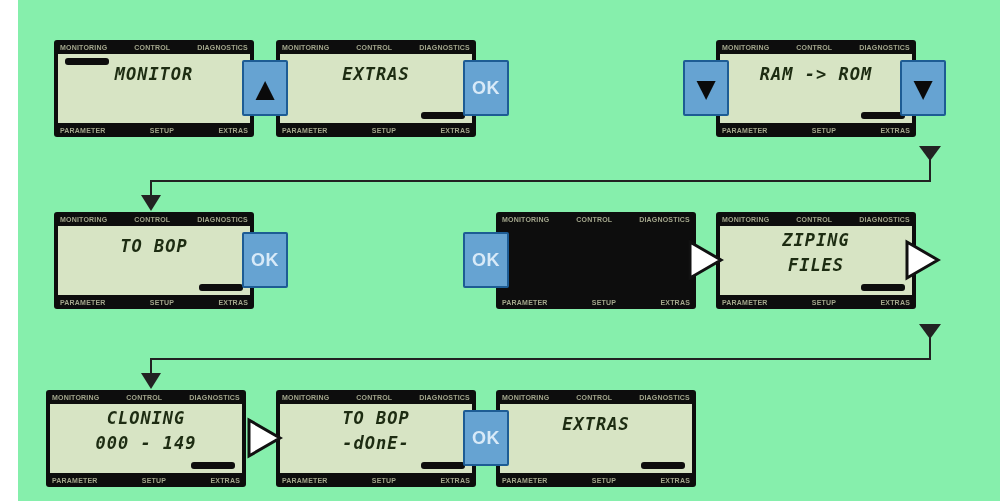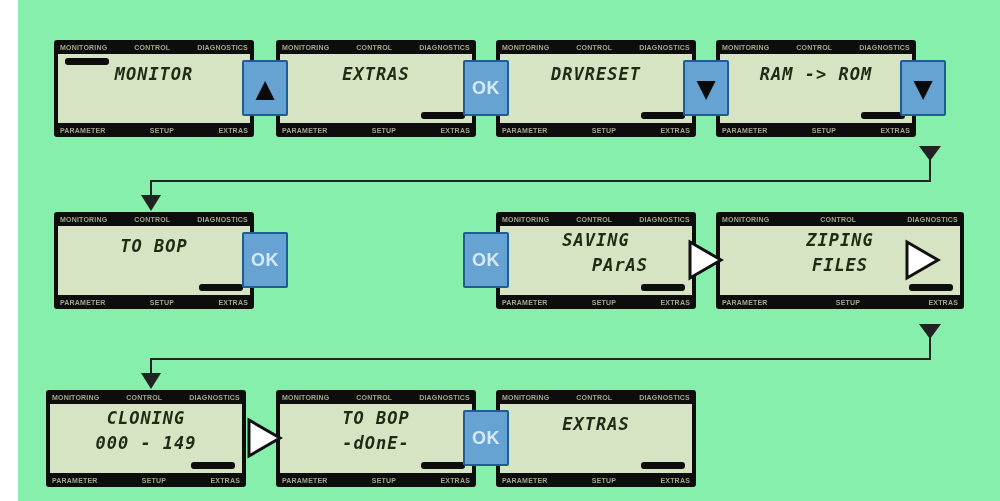--- a/index.html
+++ b/index.html
@@ -81,36 +81,20 @@
       <span class="lbl">PARAMETER</span>
       <span class="lbl">SETUP</span>
       <span class="lbl">EXTRAS</span>
     </div>
   </div>
 
   <div class="btn ok" style="left:445px;top:60px;">
     <span class="glyph">OK</span>
   </div>
 
-  <div class="panel" style="left:478px;top:40px;">
-    <div class="strip top">
-      <span class="lbl">MONITORING</span>
-      <span class="lbl">CONTROL</span>
-      <span class="lbl">DIAGNOSTICS</span>
-    </div>
-    <div class="lcd one">
-      <span class="ind br"></span>
-      <div class="txt l1">DRVRESET</div>
-    </div>
-    <div class="strip bottom">
-      <span class="lbl">PARAMETER</span>
-      <span class="lbl">SETUP</span>
-      <span class="lbl">EXTRAS</span>
-    </div>
-  </div>
 
   <div class="btn" style="left:665px;top:60px;">
     <span class="glyph">▼</span>
   </div>
 
   <div class="panel" style="left:698px;top:40px;">
     <div class="strip top">
       <span class="lbl">MONITORING</span>
       <span class="lbl">CONTROL</span>
       <span class="lbl">DIAGNOSTICS</span>
@@ -155,37 +139,32 @@
   <div class="btn ok" style="left:445px;top:232px;">
     <span class="glyph">OK</span>
   </div>
 
   <div class="panel" style="left:478px;top:212px;">
     <div class="strip top">
       <span class="lbl">MONITORING</span>
       <span class="lbl">CONTROL</span>
       <span class="lbl">DIAGNOSTICS</span>
     </div>
-    <div class="lcd two">
-      <span class="ind br"></span>
-      <div class="txt l1">SAVING</div>
-      <div class="txt l2 shift-r">PArAS</div>
-    </div>
     <div class="strip bottom">
       <span class="lbl">PARAMETER</span>
       <span class="lbl">SETUP</span>
       <span class="lbl">EXTRAS</span>
     </div>
   </div>
 
   <svg class="warrow" style="left:669px;top:238px;" width="38" height="44" viewBox="0 0 38 44">
     <polygon points="3,4 34,22 3,40" fill="#ffffff" stroke="#111" stroke-width="3"></polygon>
   </svg>
 
-  <div class="panel" style="left:698px;top:212px;padding-left:48px;">
+  <div class="panel" style="left:698px;top:212px;">
     <div class="strip top">
       <span class="lbl">MONITORING</span>
       <span class="lbl">CONTROL</span>
       <span class="lbl">DIAGNOSTICS</span>
     </div>
     <div class="lcd two">
       <span class="ind br"></span>
       <div class="txt l1">ZIPING</div>
       <div class="txt l2">FILES</div>
     </div>

